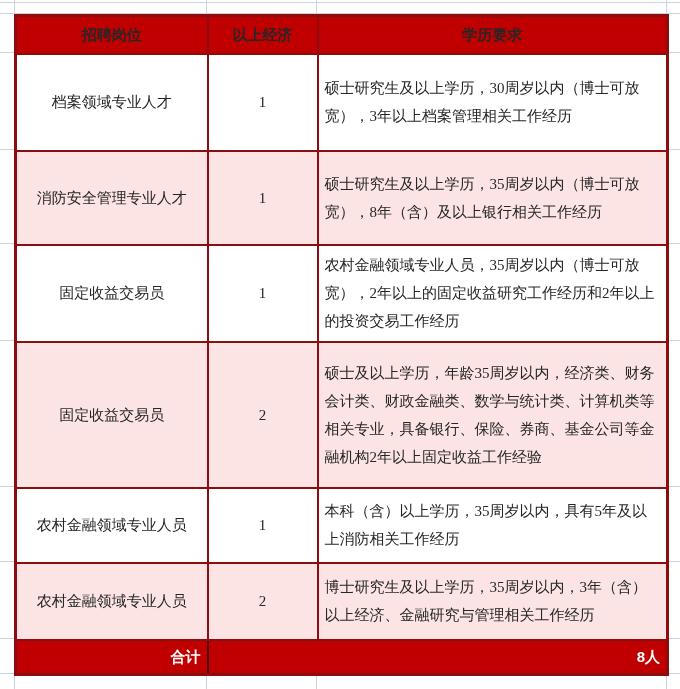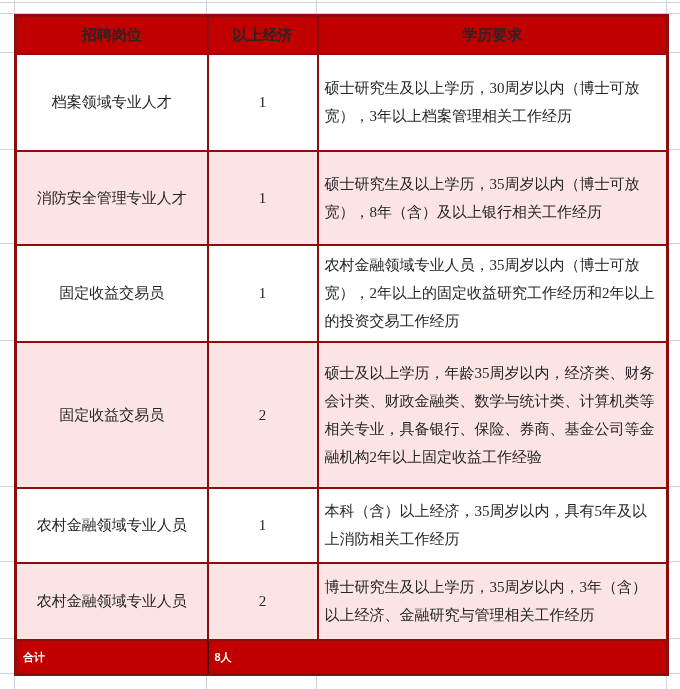--- a/index.html
+++ b/index.html
@@ -67,22 +67,22 @@
   td.pos { text-align: center; }
   td.num { text-align: center; font-size: 16px; }
   td.req { text-align: left; }
   td.blue-top { border-top: 3px solid #1f4e79; }
   td.dark-bottom { border-bottom: 3px solid #6d0505; }
   tr.total td {
     background: #c00000;
     color: #ffffff;
     font-family: "Liberation Sans", "DejaVu Sans", sans-serif;
     font-weight: bold;
-    font-size: 11px;
-    text-align: left;
+    font-size: 15px;
+    text-align: right;
     border-color: #4a0404;
   }
 </style>
 </head>
 <body>
 
 <div class="sheet">
 
   <div class="gl-h" style="top:2px"></div>
   <div class="gl-h" style="top:13px"></div>
@@ -132,21 +132,21 @@
 
       <tr class="shaded" style="height:146px">
         <td class="pos">固定收益交易员</td>
         <td class="num blue-top">2</td>
         <td class="req">硕士及以上学历，年龄35周岁以内，经济类、财务会计类、财政金融类、数学与统计类、计算机类等相关专业，具备银行、保险、券商、基金公司等金融机构2年以上固定收益工作经验</td>
       </tr>
 
       <tr class="plain" style="height:75px">
         <td class="pos">农村金融领域专业人员</td>
         <td class="num">1</td>
-        <td class="req">本科（含）以上经济，35周岁以内，具有5年及以上消防相关工作经历</td>
+        <td class="req">本科（含）以上学历，35周岁以内，具有5年及以上消防相关工作经历</td>
       </tr>
 
       <tr class="shaded" style="height:77px">
         <td class="pos">农村金融领域专业人员</td>
         <td class="num blue-top dark-bottom">2</td>
         <td class="req">博士研究生及以上学历，35周岁以内，3年（含）以上经济、金融研究与管理相关工作经历</td>
       </tr>
 
       <tr class="total" style="height:35px">
         <td>合计</td>

